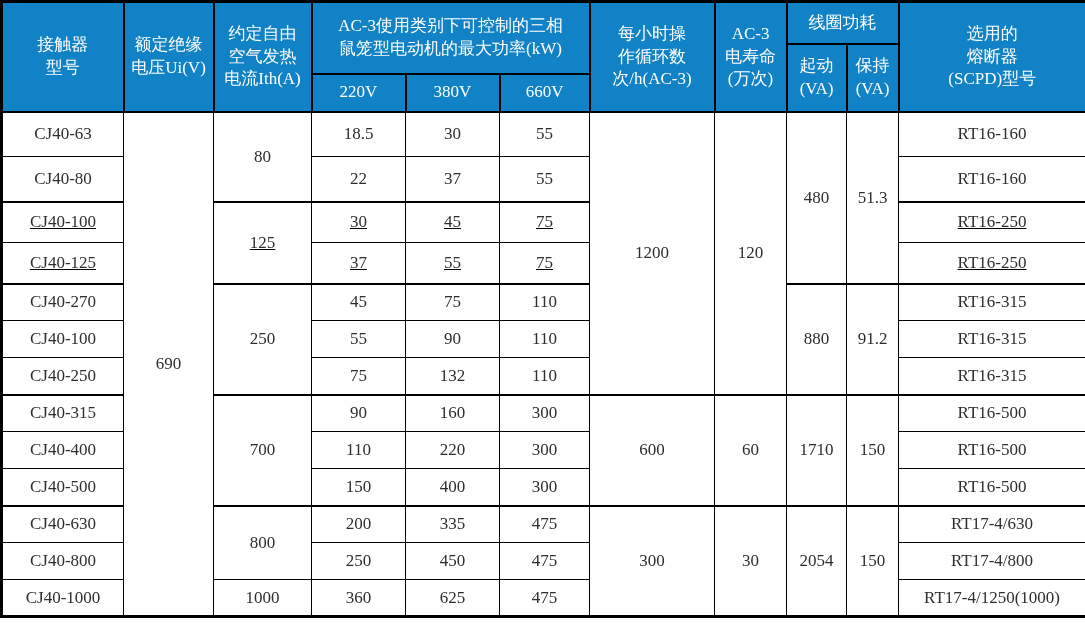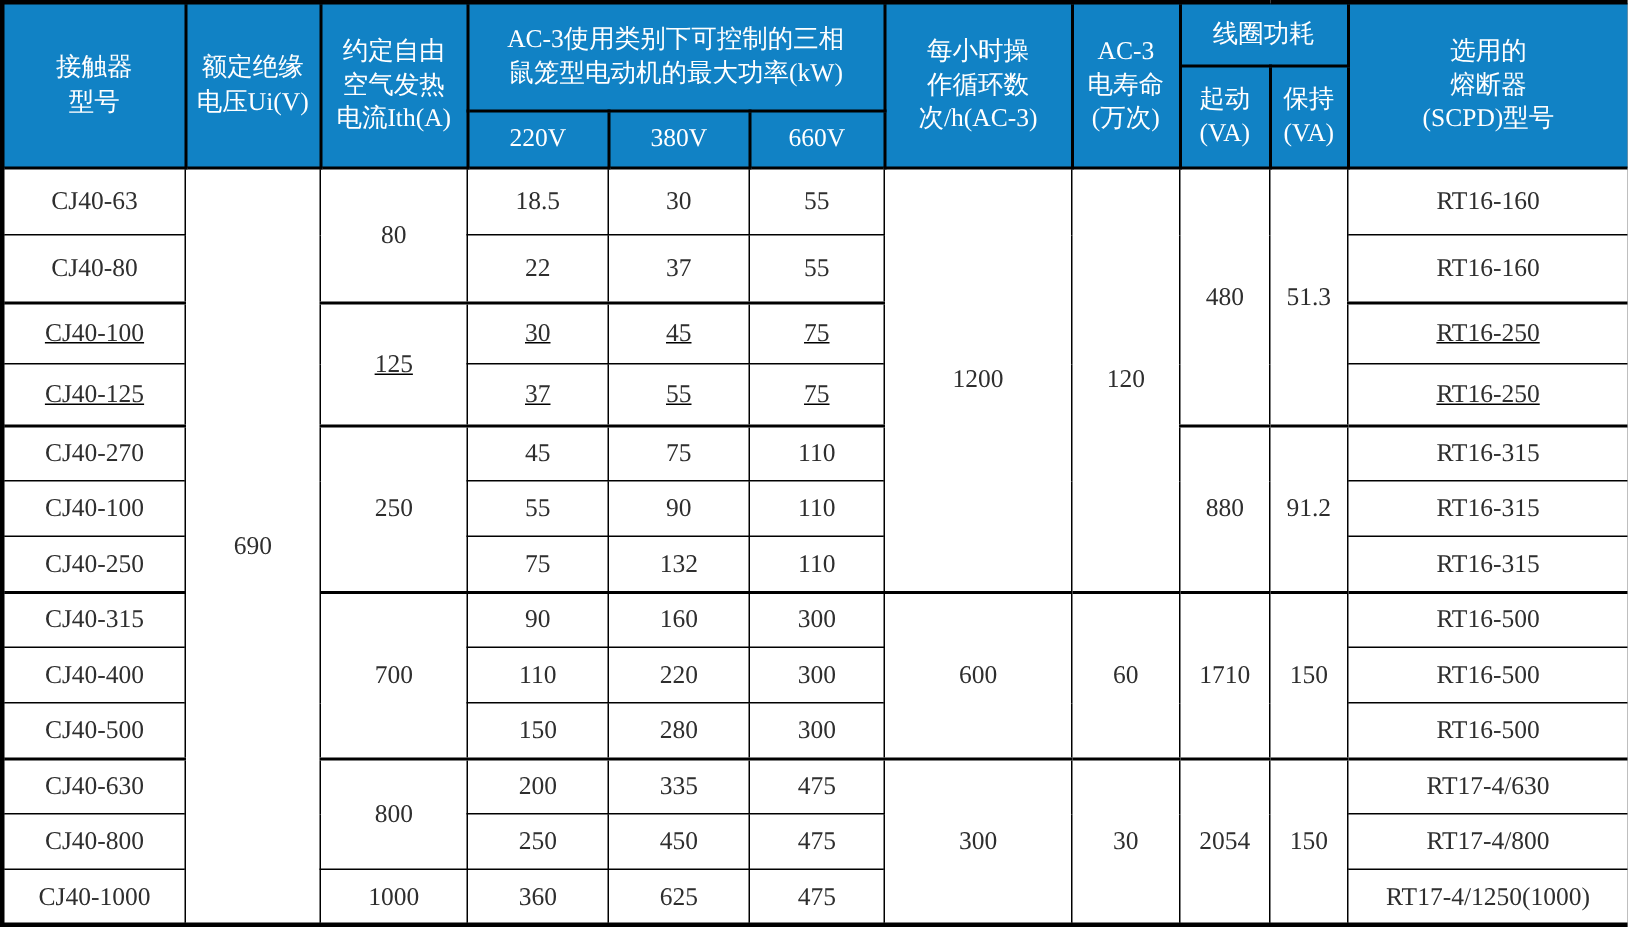--- a/index.html
+++ b/index.html
@@ -173,21 +173,21 @@
       <tr>
         <td>CJ40-400</td>
         <td>110</td>
         <td>220</td>
         <td>300</td>
         <td>RT16-500</td>
       </tr>
       <tr>
         <td>CJ40-500</td>
         <td>150</td>
-        <td>280</td>
+        <td>400</td>
         <td>300</td>
         <td>RT16-500</td>
       </tr>
       <tr class="group-start">
         <td>CJ40-630</td>
         <td rowspan="2">800</td>
         <td>200</td>
         <td>335</td>
         <td>475</td>
         <td rowspan="3">300</td>

